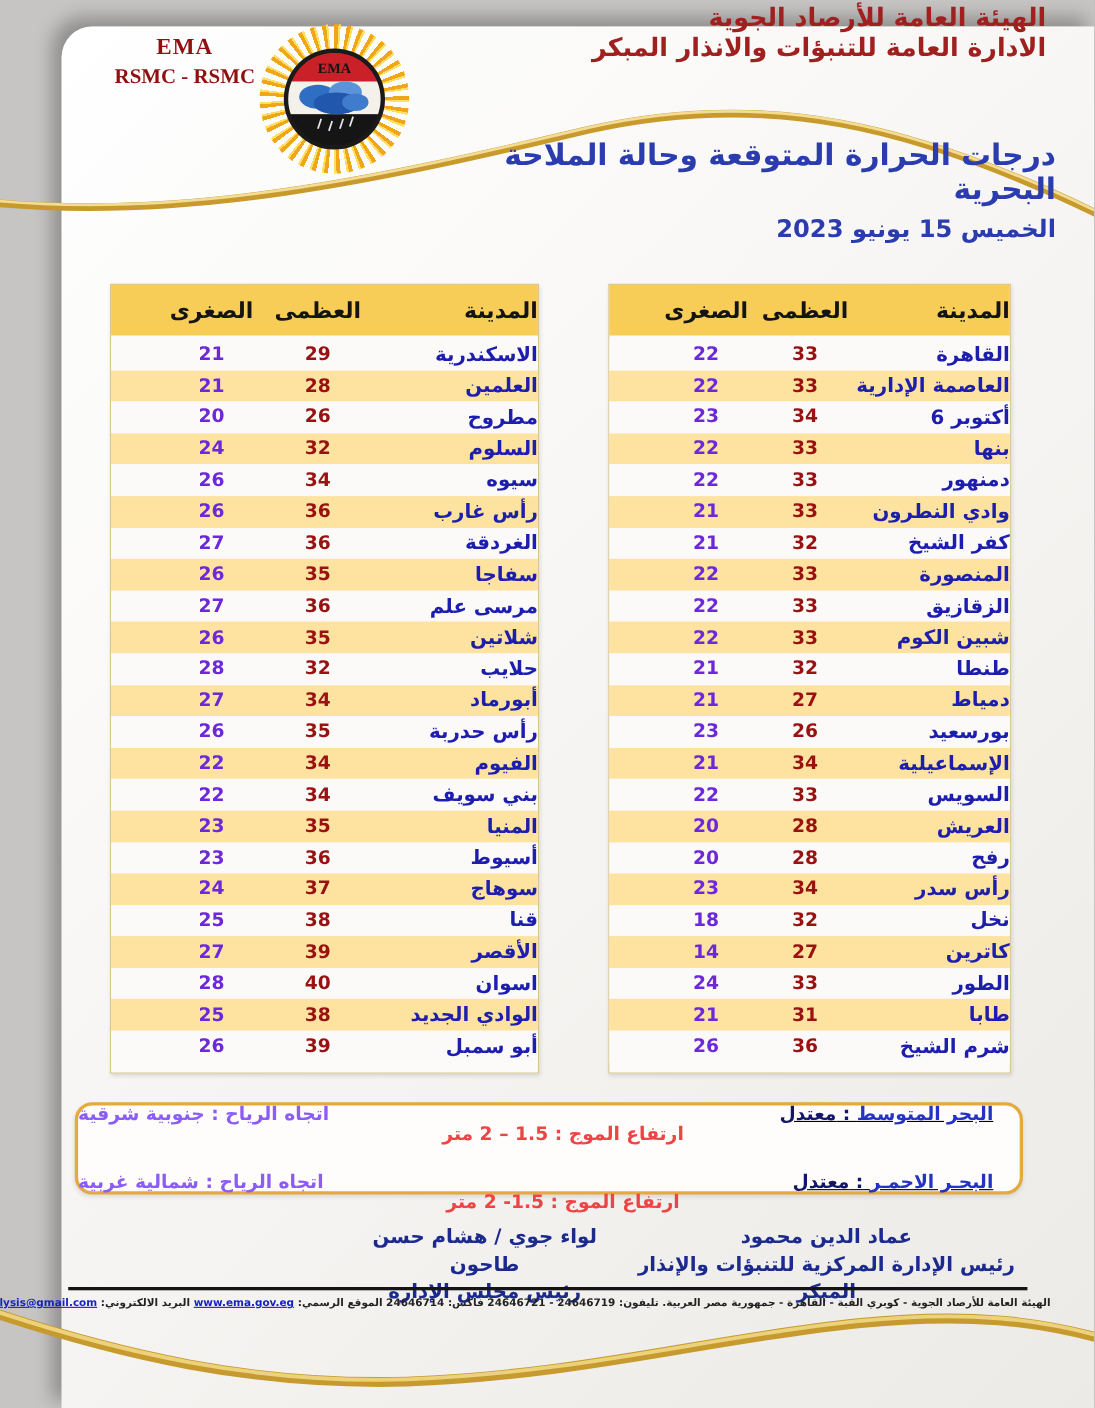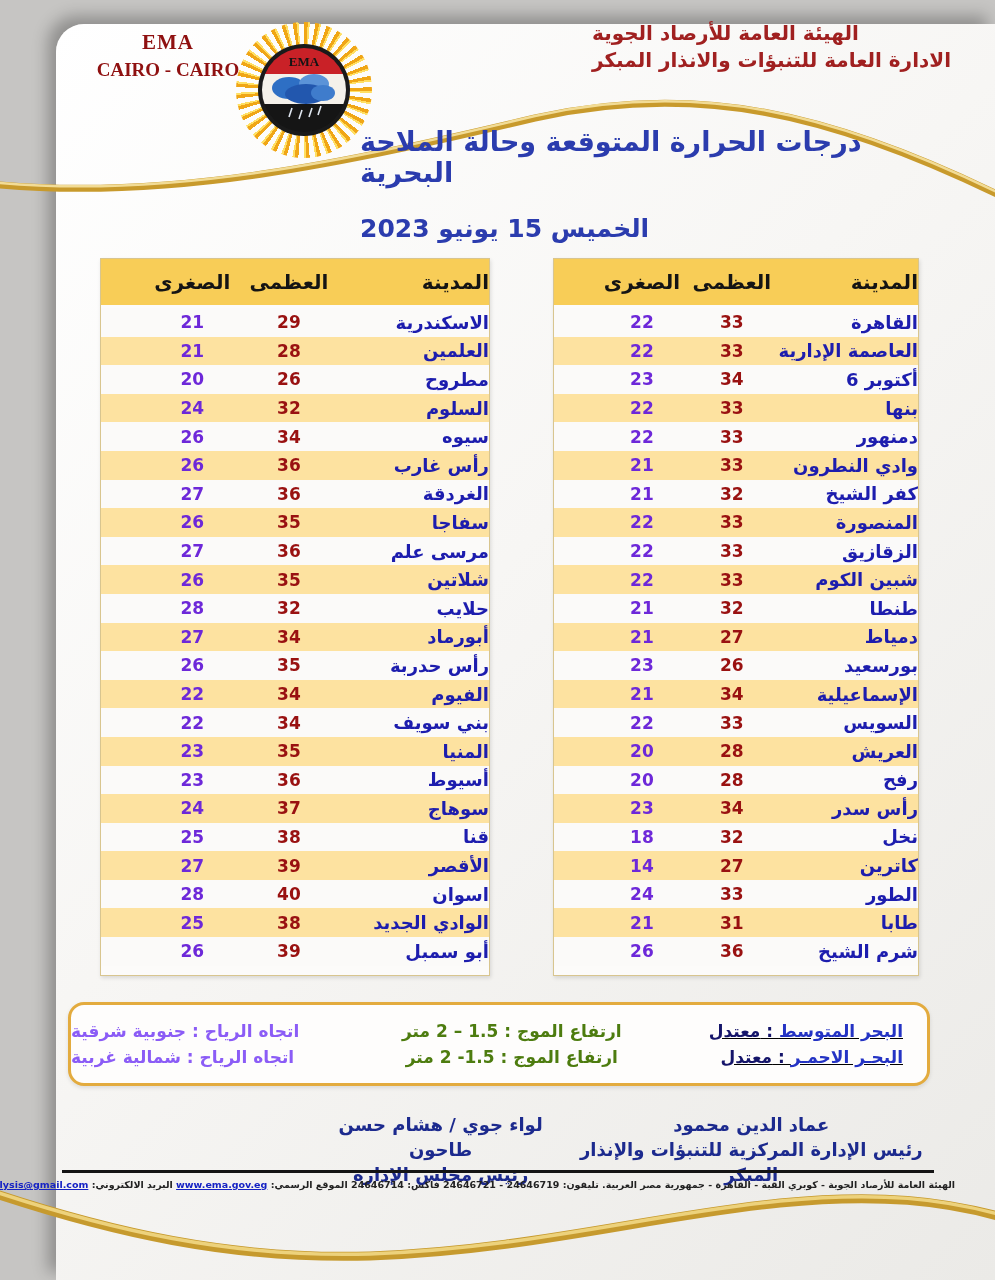--- a/index.html
+++ b/index.html
@@ -6,31 +6,31 @@
   body{background:#b9b8b6;font-family:"DejaVu Sans",sans-serif;}
   .page{position:relative;width:995px;height:1280px;background:#c6c5c3;overflow:hidden;margin:0 auto;}
   .doc{position:absolute;left:56px;top:24px;right:0;bottom:0;
        background:linear-gradient(135deg,#ffffff 0%,#f7f6f4 45%,#ebeae7 100%);
        border-top-left-radius:28px;box-shadow:-8px -8px 16px rgba(0,0,0,.28);}
   
   .ema-block{position:absolute;left:88px;top:30px;width:160px;text-align:center;
              color:#8f1010;font-weight:bold;font-family:"Liberation Serif",serif;}
   .ema-block .l1{font-size:21px;letter-spacing:1px;}
   .ema-block .l2{font-size:19px;margin-top:4px;}
-  .org-block{position:absolute;right:44px;top:20px;text-align:left;direction:rtl;
-             color:#a02020;font-weight:bold;font-size:20px;line-height:27px;}
+  .org-block{position:absolute;right:44px;top:4px;text-align:right;direction:rtl;
+             color:#a02020;font-weight:bold;font-size:23px;line-height:27px;}
   .logo{position:absolute;left:236px;top:22px;width:136px;height:136px;}
   .rays{position:absolute;inset:0;border-radius:50%;
         background:repeating-conic-gradient(from 0deg,#f0a616 0deg 3.2deg,#ffdf63 3.2deg 5deg,rgba(255,255,255,0) 5deg 9.73deg);}
   .globe{position:absolute;inset:18px;}
   .swoosh{position:absolute;left:0;top:70px;pointer-events:none;}
-  .title-block{position:absolute;left:360px;top:126px;width:600px;text-align:left;
+  .title-block{position:absolute;left:360px;top:126px;width:600px;text-align:right;
                direction:rtl;color:#2b3cae;font-weight:800;}
   .title-block .t1{font-size:27px;}
-  .title-block .t2{font-size:25px;margin-top:26px;}
+  .title-block .t2{font-size:22px;margin-top:8px;}
   
   .wtable{position:absolute;background:#fcfbfa;border:1px solid #d8c58f;padding-bottom:9px;
           box-shadow:1px 2px 4px rgba(0,0,0,.12);}
   .t-left{left:100px;top:258px;width:388px;}
   .t-right{left:553px;top:258px;width:364px;}
   .thead{display:flex;direction:rtl;align-items:center;height:46px;background:#f8cd57;
          font-weight:bold;font-size:20px;color:#141414;margin-bottom:3px;}
   .trow{display:flex;direction:rtl;align-items:center;height:28.6px;font-weight:bold;}
   .trow.gold{background:#fde2a0;}
   .trow.white{background:#fbfaf9;}
@@ -41,21 +41,21 @@
   .trow .c-max{color:#991111;font-size:17px;}
   .trow .c-min{color:#6d28d9;font-size:17px;}
   
   .marine{position:absolute;left:68px;top:1002px;width:856px;height:78px;border:3px solid #e3ab3e;
           border-radius:16px;background:#fefdfc;display:flex;flex-direction:column;
           justify-content:center;gap:6px;direction:rtl;box-shadow:0 2px 4px rgba(0,0,0,.1);}
   .m-row{display:flex;direction:rtl;font-weight:bold;font-size:17px;align-items:center;}
   .m-sea{width:31%;text-align:right;padding-right:24px;box-sizing:border-box;text-decoration:underline;}
   .m-sea .sea{color:#2433c4;}
   .m-sea .state{color:#15156a;}
-  .m-wave{width:35%;text-align:center;color:#4d7c0f;}
+  .m-wave{width:35%;text-align:center;color:#ef4444;margin-top:36px;}
   .m-wind{width:34%;text-align:left;color:#8b5cf6;}
   
   .sigs{position:absolute;left:60px;top:1112px;width:875px;display:flex;direction:rtl;}
   .sig{text-align:center;font-weight:bold;color:#1c2a8e;font-size:18px;line-height:25px;}
   .sig.s1{width:29%;} .sig.s2{width:42%;} .sig.s3{width:29%;}
   .rule{position:absolute;left:62px;top:1170px;width:872px;height:3px;background:#141414;}
   .contact{position:absolute;left:40px;top:1179px;width:915px;direction:rtl;text-align:center;
            font-size:9.5px;font-weight:bold;color:#222;white-space:nowrap;}
   .contact a{color:#1522c4;text-decoration:underline;cursor:pointer;}
   .ribbon{position:absolute;left:0;top:1186px;pointer-events:none;}
@@ -66,21 +66,21 @@
 <div class="page">
   <div class="doc"></div>
 
   <svg class="swoosh" width="995" height="170" viewBox="0 0 995 170">
     <path d="M -10 114 C 170 132, 350 92, 535 48 C 695 12, 830 42, 1005 128" fill="none" stroke="#c89a2c" stroke-width="7"></path>
     <path d="M -10 112 C 170 130, 350 90, 535 46 C 695 10, 830 40, 1005 126" fill="none" stroke="#f2dc96" stroke-width="2.5"></path>
   </svg>
 
   <div class="ema-block">
     <div class="l1">EMA</div>
-    <div class="l2">CAIRO - CAIRO</div>
+    <div class="l2">RSMC - RSMC</div>
   </div>
 
   <div class="logo">
     <div class="rays"></div>
     <svg class="globe" viewBox="0 0 100 100">
       <defs>
           <clipPath id="gc">
             <circle cx="50" cy="50" r="42"></circle>
           </clipPath>
         </defs>

